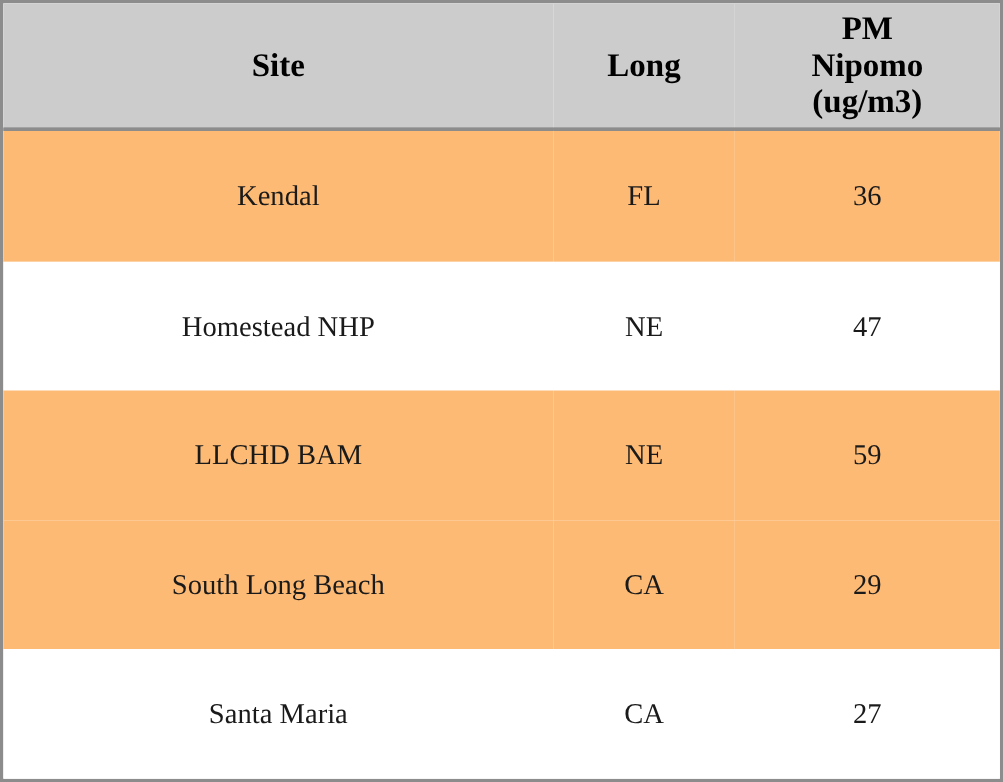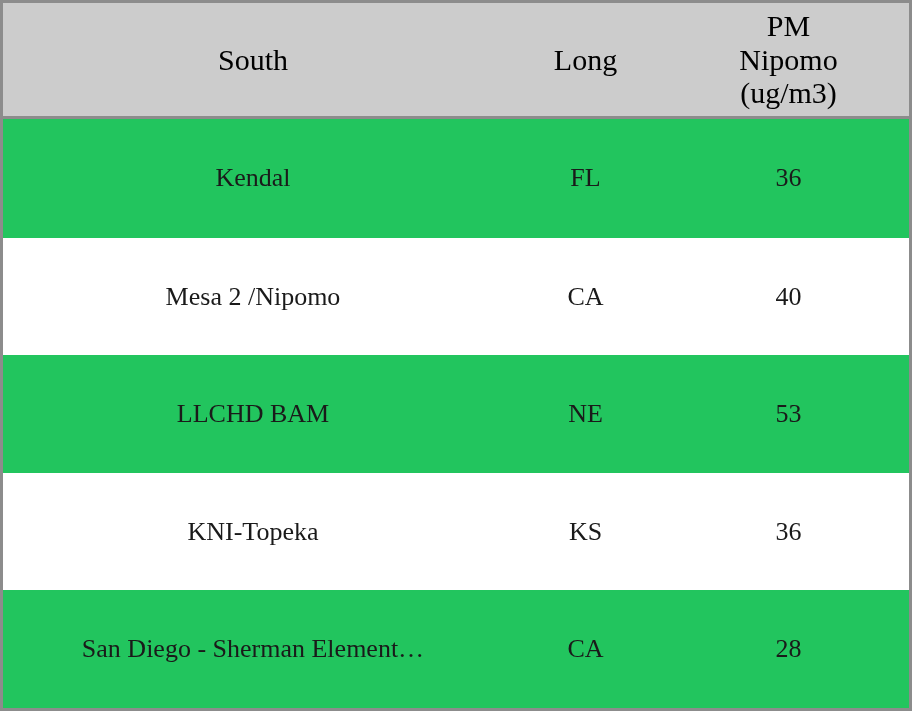--- a/index.html
+++ b/index.html
@@ -23,90 +23,90 @@
   table.data-table {
     border-collapse: collapse;
     width: 100%;
     height: 100%;
     table-layout: fixed;
   }
   thead th {
     background: #cccccc;
     color: #000000;
     font-family: "Liberation Serif", serif;
-    font-weight: normal;
+    font-weight: bold;
     font-size: 30px;
     line-height: 1.12;
     text-align: center;
     vertical-align: middle;
     padding: 6px 4px;
     border-bottom: 3px solid #8c8c8c;
   }
   tbody td {
     font-family: "Liberation Serif", serif;
     font-size: 26px;
     color: #1a1a1a;
     text-align: center;
     vertical-align: middle;
     padding: 0;
     height: 58px;
     border: none;
   }
   tbody tr.odd-row td {
-    background: #22c55e;
+    background: #fdba74;
   }
   tbody tr.even-row td {
     background: #ffffff;
   }
   col.col-site { width: 500px; }
   col.col-state { width: 165px; }
   col.col-value { width: 241px; }
 </style>
 </head>
 <body>
 
 <div class="table-frame">
   <table class="data-table">
     <colgroup>
       <col class="col-site">
       <col class="col-state">
       <col class="col-value">
     </colgroup>
     <thead>
       <tr>
-        <th>South</th>
+        <th>Site</th>
         <th>Long</th>
         <th>
           <div>PM</div>
           <div>Nipomo</div>
           <div>(ug/m3)</div>
         </th>
       </tr>
     </thead>
     <tbody>
       <tr class="odd-row">
         <td>Kendal</td>
         <td>FL</td>
         <td>36</td>
       </tr>
       <tr class="even-row">
-        <td>Mesa 2 /Nipomo</td>
-        <td>CA</td>
-        <td>40</td>
+        <td>Homestead NHP</td>
+        <td>NE</td>
+        <td>47</td>
       </tr>
       <tr class="odd-row">
         <td>LLCHD BAM</td>
         <td>NE</td>
-        <td>53</td>
+        <td>59</td>
+      </tr>
+      <tr class="odd-row">
+        <td>South Long Beach</td>
+        <td>CA</td>
+        <td>29</td>
       </tr>
       <tr class="even-row">
-        <td>KNI-Topeka</td>
-        <td>KS</td>
-        <td>36</td>
-      </tr>
-      <tr class="odd-row">
-        <td>San Diego - Sherman Element…</td>
+        <td>Santa Maria</td>
         <td>CA</td>
-        <td>28</td>
+        <td>27</td>
       </tr>
     </tbody>
   </table>
 </div>
 
 </body></html>

